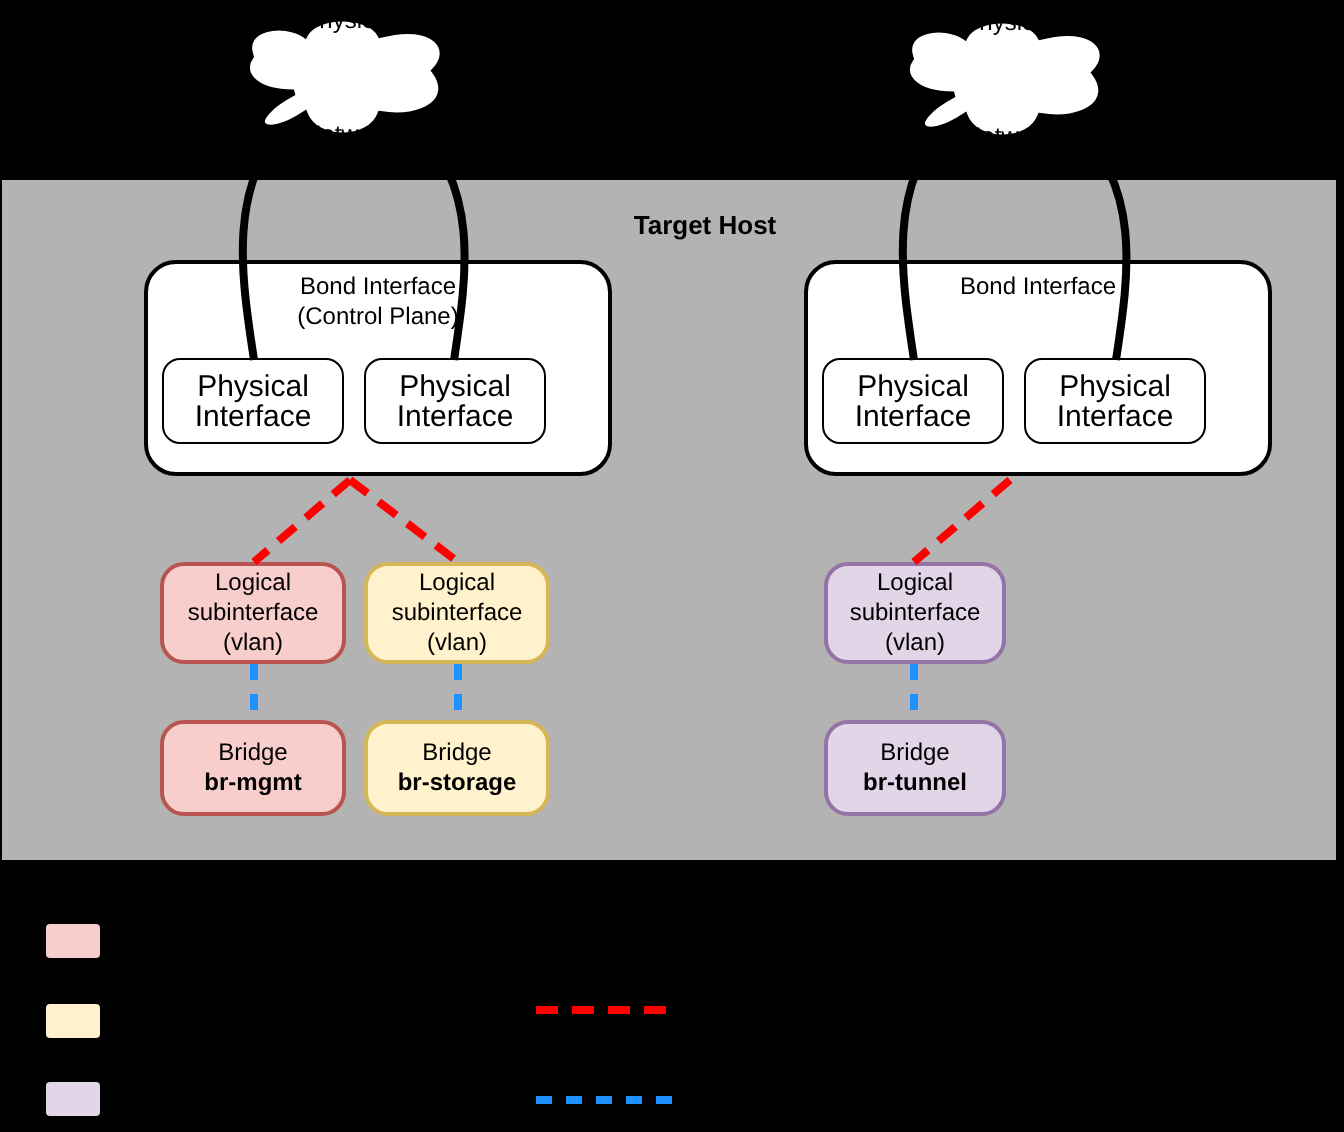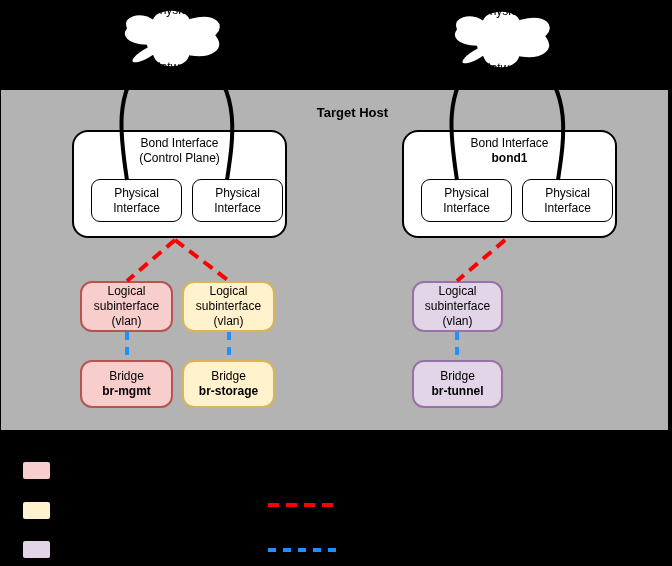--- a/index.html
+++ b/index.html
@@ -1,28 +1,28 @@
 <!DOCTYPE html>
 <html><head>
 <meta charset="utf-8">
 <style>
   html,body{margin:0;padding:0;background:#000;}
   .stage{position:relative;width:672px;height:566px;background:#000;overflow:hidden;
          font-family:"Liberation Sans",sans-serif;color:#000;}
   .host{position:absolute;left:1px;top:90px;width:667px;height:340px;background:#b3b3b3;}
   .host-label{position:absolute;top:15px;left:0;right:0;text-align:center;
               font-weight:bold;font-size:13px;margin-left:36px;}
-  .bond{position:absolute;width:215px;height:108px;background:#fff;
+  .bond{position:absolute;width:234px;height:108px;background:#fff;
         border:2.5px solid #000;border-radius:16px;box-sizing:border-box;text-decoration:underline;}
   .bond-title{position:absolute;top:4px;left:0;right:0;text-align:center;
               font-size:12px;line-height:15px;}
   .phys{position:absolute;top:47px;width:91px;height:43px;background:#fff;
         border:1.5px solid #000;border-radius:9px;box-sizing:border-box;
         display:flex;align-items:center;justify-content:center;text-align:center;
-        font-size:12px;line-height:15px;margin-left:10px;}
+        font-size:15px;line-height:15px;}
   .phys span{display:block;width:100%;padding:0 6px;}
   .cbox{position:absolute;box-sizing:border-box;border:2px solid;border-radius:12px;
         display:flex;flex-direction:column;align-items:center;justify-content:center;
         text-align:center;font-size:12px;line-height:15px;}
   .cbox span{display:block;width:100%;padding:0 2px;}
   .pink{background:#f8cecc;border-color:#b85450;}
   .yellow{background:#fff2cc;border-color:#d6b656;}
   .purple{background:#e1d5e7;border-color:#9673a6;}
   .b{font-weight:bold;}
   .swatch{position:absolute;width:31px;height:21px;border:2px solid;border-radius:4px;
@@ -54,21 +54,20 @@
       <span>Physical Interface</span>
     </div>
     <div class="phys" style="left:108px;">
       <span>Physical Interface</span>
     </div>
   </div>
 
   <div class="bond" style="left:402px;top:130px;">
     <div class="bond-title">
       <div>Bond Interface</div>
-      <div class="b">bond1</div>
     </div>
     <div class="phys" style="left:7px;">
       <span>Physical Interface</span>
     </div>
     <div class="phys" style="left:108px;">
       <span>Physical Interface</span>
     </div>
   </div>
 
   <div class="cbox pink" style="left:80px;top:281px;width:93px;height:51px;">

